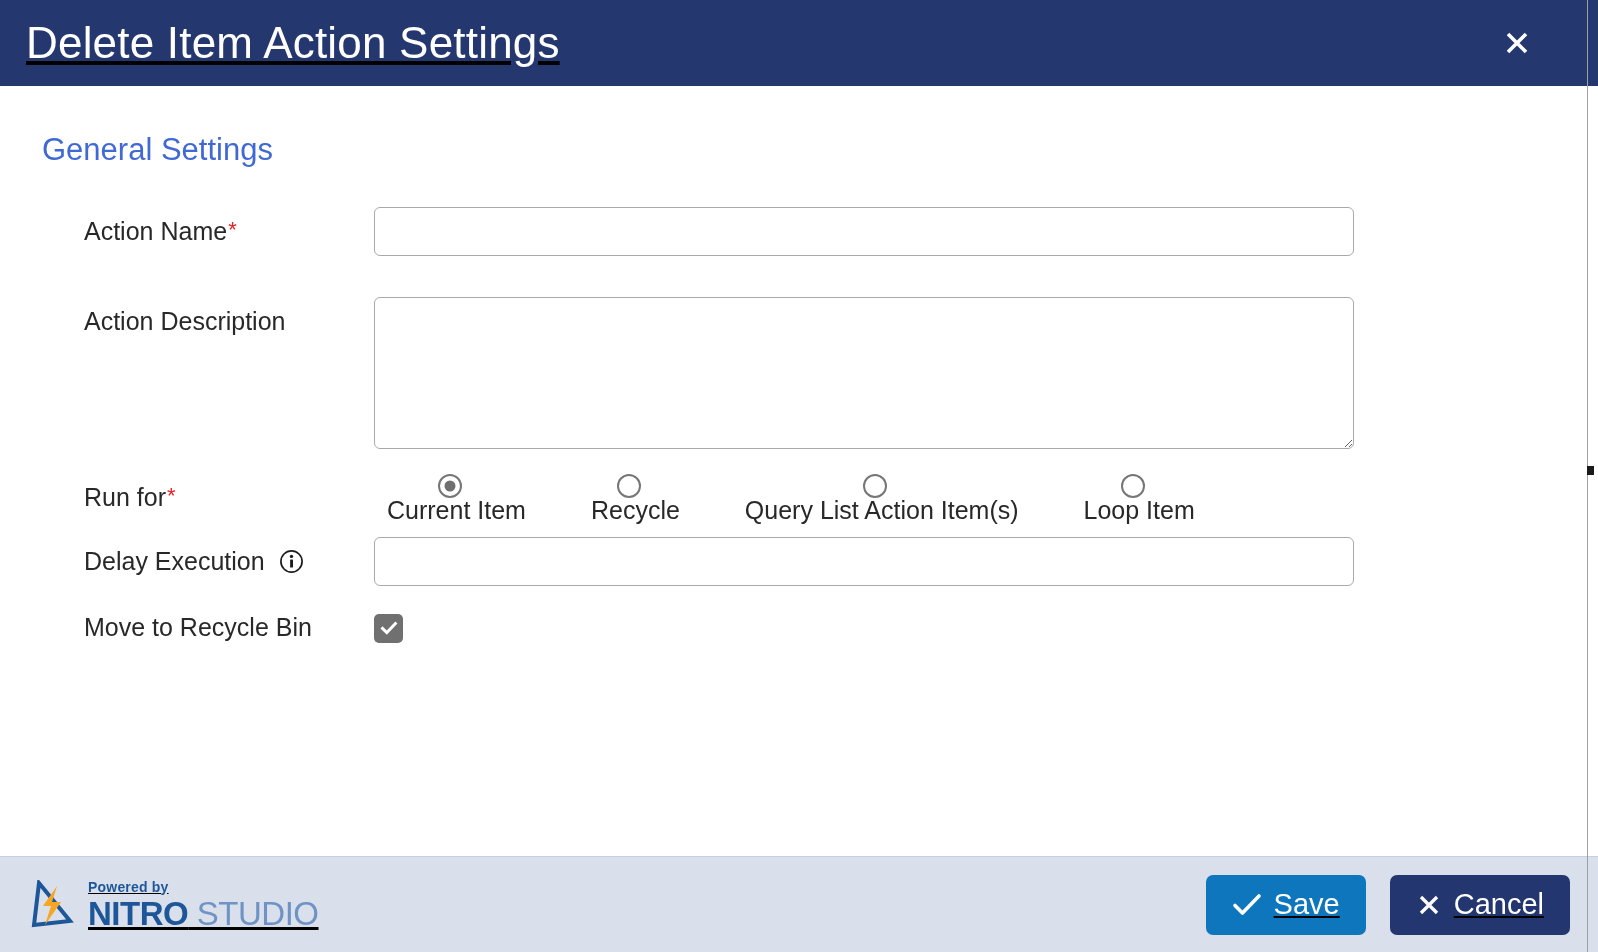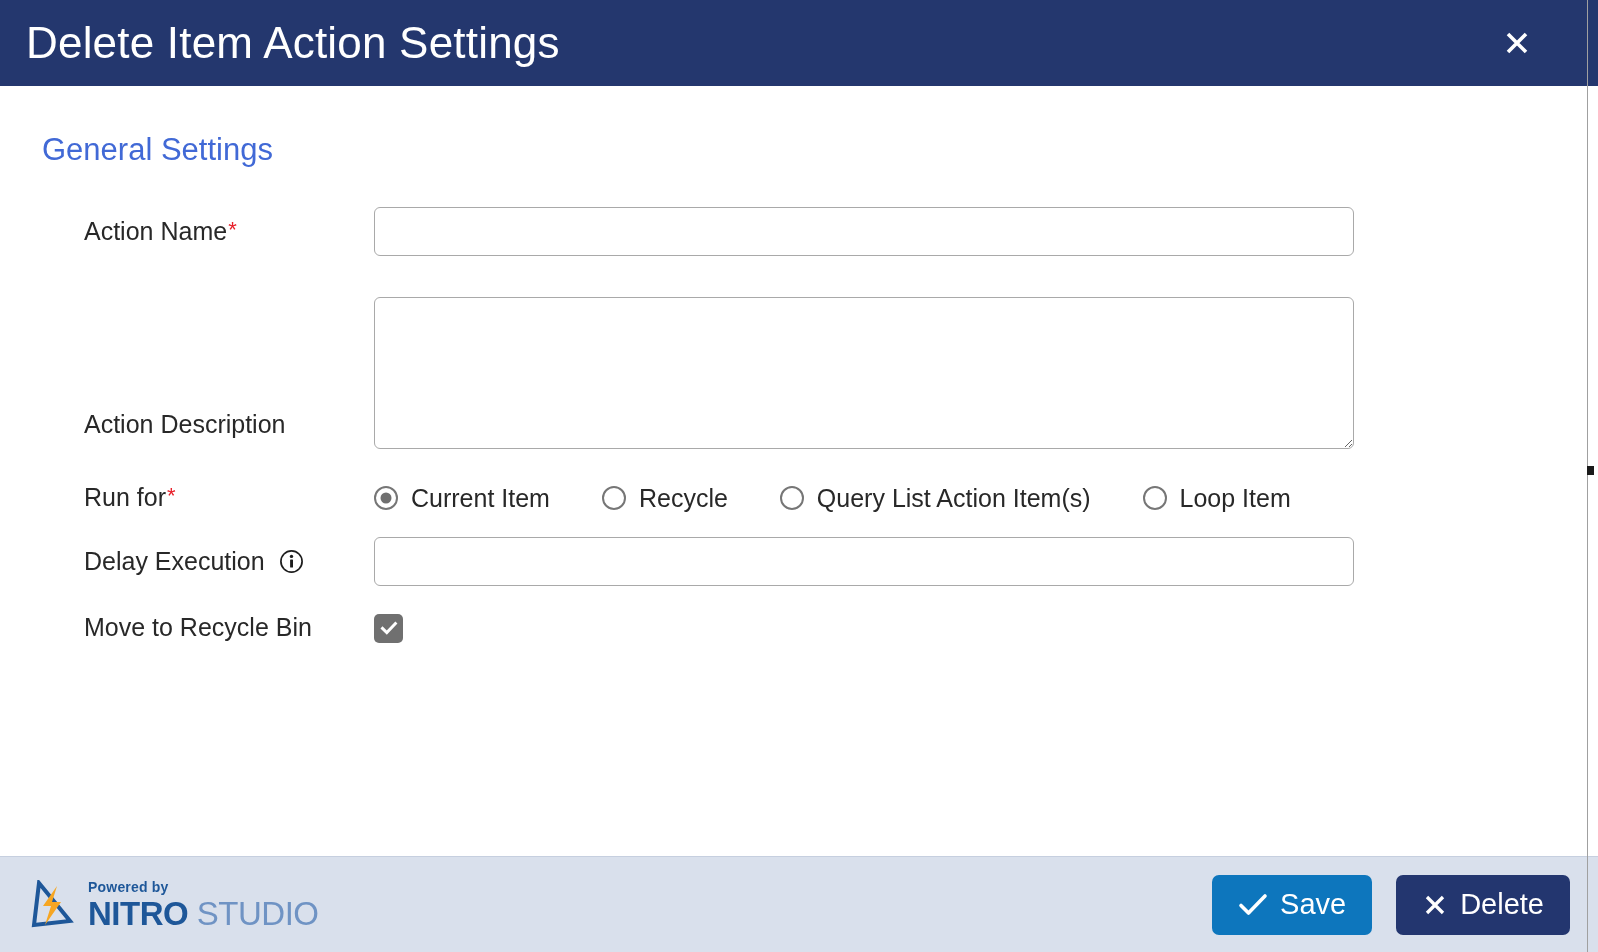--- a/index.html
+++ b/index.html
@@ -15,20 +15,21 @@
   }
 
   .dialog {
     position: relative;
     width: 1598px;
     height: 952px;
     box-sizing: border-box;
     display: flex;
     flex-direction: column;
     background: #701a75;
+    text-decoration: underline;
   }
 
   
   .dialog-header {
     position: relative;
     height: 86px;
     flex: 0 0 86px;
     background: #24376e;
     display: flex;
     align-items: center;
@@ -82,21 +83,21 @@
 
   .form {
     position: absolute;
     left: 0;
     top: 121px;
     width: 1560px;
   }
 
   .form-row {
     display: flex;
-    align-items: flex-end;
+    align-items: flex-start;
     position: relative;
   }
 
   .form-label {
     width: 374px;
     box-sizing: border-box;
     padding-left: 84px;
     color: #282828;
     font-size: 25px;
     line-height: 1.1;
@@ -163,20 +164,21 @@
     display: flex;
     align-items: center;
     height: 42px;
   }
   .radio-option {
     display: flex;
     align-items: center;
     cursor: pointer;
     margin-right: 52px;
     white-space: nowrap;
+    flex-direction: column;
   }
   .radio-option:last-child { margin-right: 0; }
   .radio-mark {
     width: 24px;
     height: 24px;
     border-radius: 50%;
     border: 2px solid #767676;
     box-sizing: border-box;
     background: #ffffff;
     display: inline-block;
@@ -432,21 +434,21 @@
           </svg>
         </span>
         <span>Save</span>
       </button>
       <button class="btn btn-cancel">
         <span>
           <svg width="26" height="26" viewBox="0 0 26 26" aria-hidden="true">
             <path d="M5 5 L21 21 M21 5 L5 21" stroke="#ffffff" stroke-width="3.3" fill="none" stroke-linecap="butt"></path>
           </svg>
         </span>
-        <span>Delete</span>
+        <span>Cancel</span>
       </button>
     </div>
   </div>
 
   <div class="edge-border"></div>
   <div class="edge-notch"></div>
 
 </div>
 
 </body></html>

